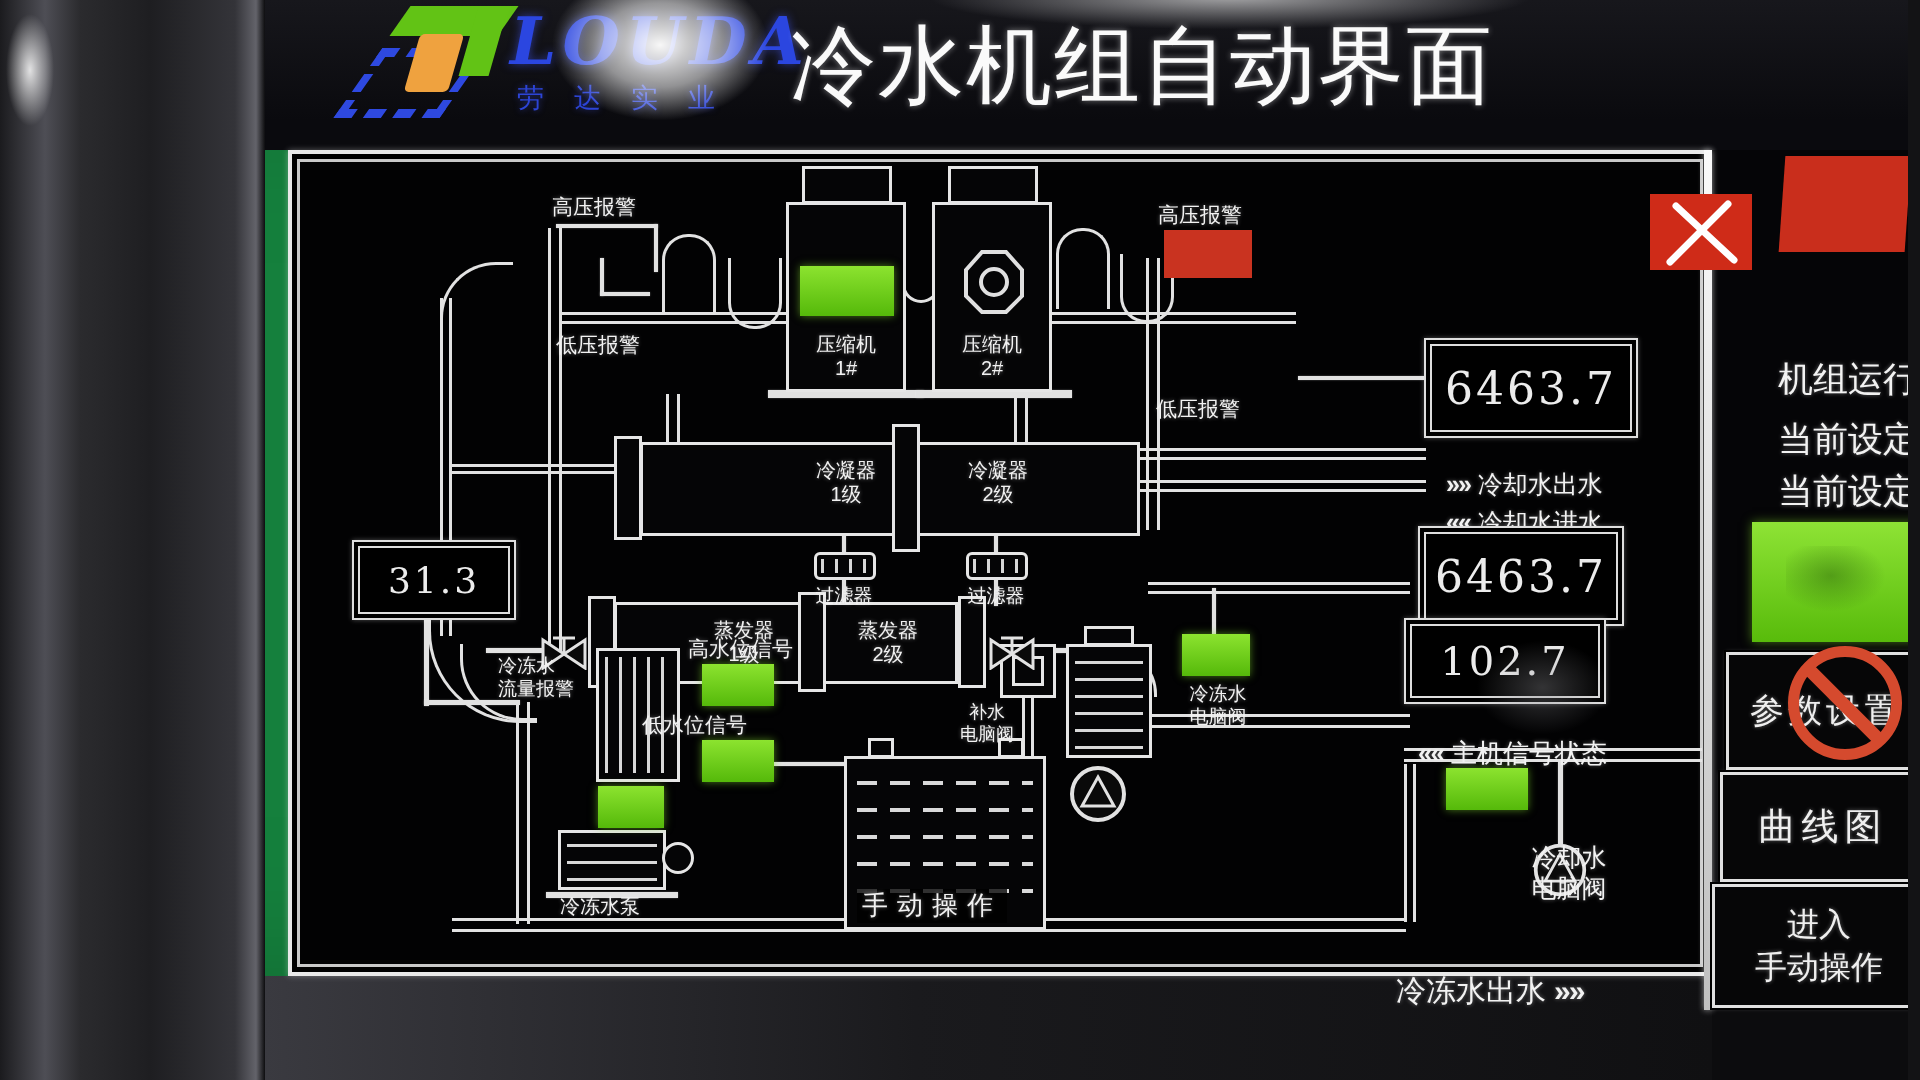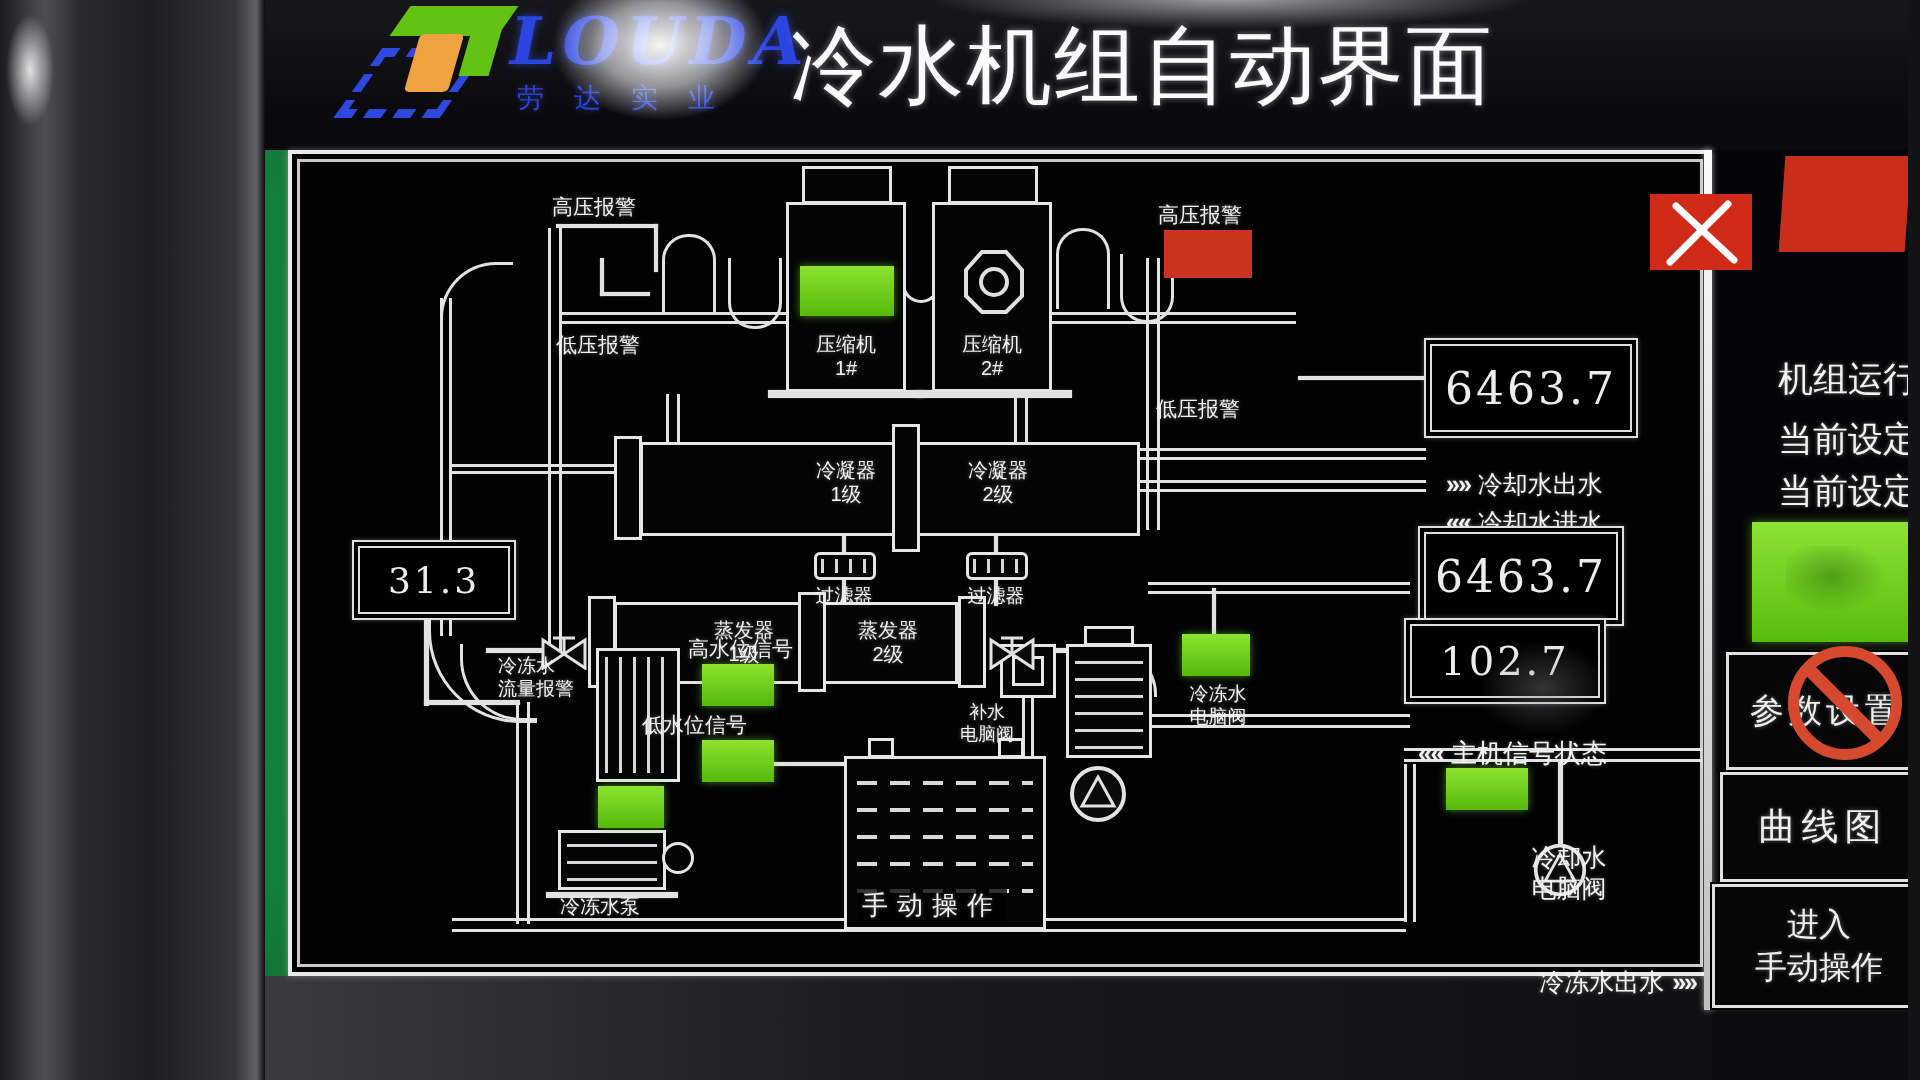--- a/index.html
+++ b/index.html
@@ -263,21 +263,21 @@
 
   <div class="lbl" style="left:1446px;top:476px;width:280px;font-size:25px;">
     <span class="arrow">««</span><span>冷却水进水</span>
   </div>
   <div class="lbl" style="left:1446px;top:438px;width:280px;font-size:25px;">
     <span class="arrow">»»</span><span>冷却水出水</span>
   </div>
   <div class="lbl" style="left:1418px;top:706px;width:290px;font-size:26px;">
     <span class="arrow">««</span><span>主机信号状态</span>
   </div>
-  <div class="lbl" style="left:1396px;top:936px;width:300px;font-size:25px;text-align:right;">
+  <div class="lbl" style="left:1396px;top:936px;width:300px;font-size:30px;">
     <span>冷冻水出水</span><span class="arrow-after">»»</span>
   </div>
 
   <div class="divider"></div>
   <div class="sidebar"></div>
   <div class="red" style="left:1782px;top:156px;width:126px;height:96px;transform:skewX(-4deg);background:#c92e1c;z-index:13;"></div>
   <div class="lbl" style="left:1778px;top:358px;font-size:35px;white-space:nowrap;z-index:13;">机组运行</div>
   <div class="lbl" style="left:1778px;top:418px;font-size:35px;white-space:nowrap;z-index:13;">当前设定</div>
   <div class="lbl" style="left:1778px;top:470px;font-size:35px;white-space:nowrap;z-index:13;">当前设定</div>
   <div class="abs" style="left:1752px;top:522px;width:168px;height:120px;z-index:13;background:linear-gradient(180deg,#8ee335,#58bb0b);box-shadow:0 0 10px rgba(130,220,40,.5);">

